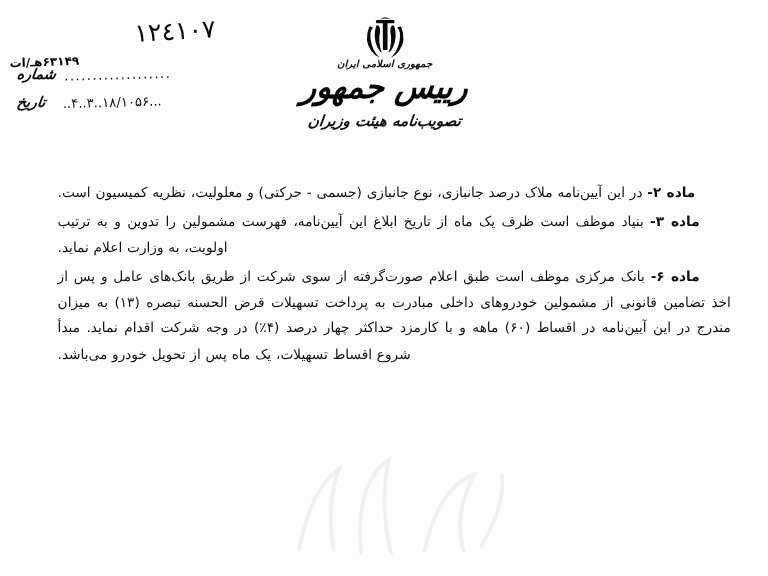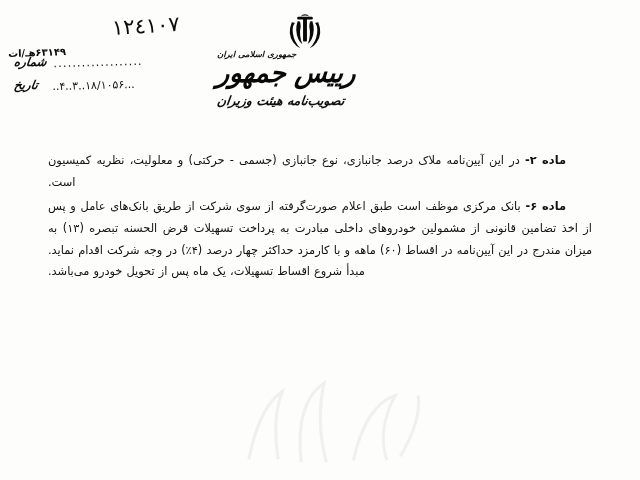--- a/index.html
+++ b/index.html
@@ -37,24 +37,24 @@
     top: 0;
     left: 0;
     right: 0;
     height: 146px;
     z-index: 2;
   }
 
   
   .crest-block {
     position: absolute;
-    right: 248px;
+    right: 232px;
     top: 12px;
     width: 175px;
-    text-align: left;
+    text-align: center;
   }
   .emblem {
     width: 40px;
     height: 37px;
     margin: 0 auto 1px auto;
     display: block;
   }
   .emblem svg { display: block; width: 100%; height: 100%; }
 
   .crest-country {
@@ -140,21 +140,21 @@
     white-space: nowrap;
     direction: ltr;
     text-align: center;
     transform: rotate(-1.5deg);
   }
 
   
   .body {
     position: absolute;
     top: 150px;
-    right: 48px;
+    right: 31px;
     left: 48px;
     z-index: 2;
     direction: rtl;
   }
   .article {
     font-size: 11.4px;
     line-height: 1.92;
     text-align: justify;
     text-align-last: left;
     color: #111111;
@@ -225,20 +225,23 @@
       <div class="crest-sub">تصویب‌نامه هیئت وزیران</div>
     </div>
   </div>
 
   <div class="body">
 
     <p class="article">
       <span class="label">ماده ۲-</span><span> در این آیین‌نامه ملاک درصد جانبازی، نوع جانبازی (جسمی - حرکتی) و معلولیت، نظریه کمیسیون است.</span>
     </p>
 
+    <p class="article">
+      <span class="label">ماده ۳-</span><span> بنیاد موظف است ظرف یک ماه از تاریخ ابلاغ این آیین‌نامه، فهرست مشمولین را تدوین و به ترتیب اولویت، به وزارت اعلام نماید.</span>
+    </p>
 
 
 
     <p class="article">
       <span class="label">ماده ۶-</span><span> بانک مرکزی موظف است طبق اعلام صورت‌گرفته از سوی شرکت از طریق بانک‌های عامل و پس از اخذ تضامین قانونی از مشمولین خودروهای داخلی مبادرت به پرداخت تسهیلات قرض الحسنه تبصره (۱۳) به میزان مندرج در این آیین‌نامه در اقساط (۶۰) ماهه و با کارمزد حداکثر چهار درصد (۴٪) در وجه شرکت اقدام نماید. مبدأ شروع اقساط تسهیلات، یک ماه پس از تحویل خودرو می‌باشد.</span>
     </p>
 
   </div>
 </div>
 

